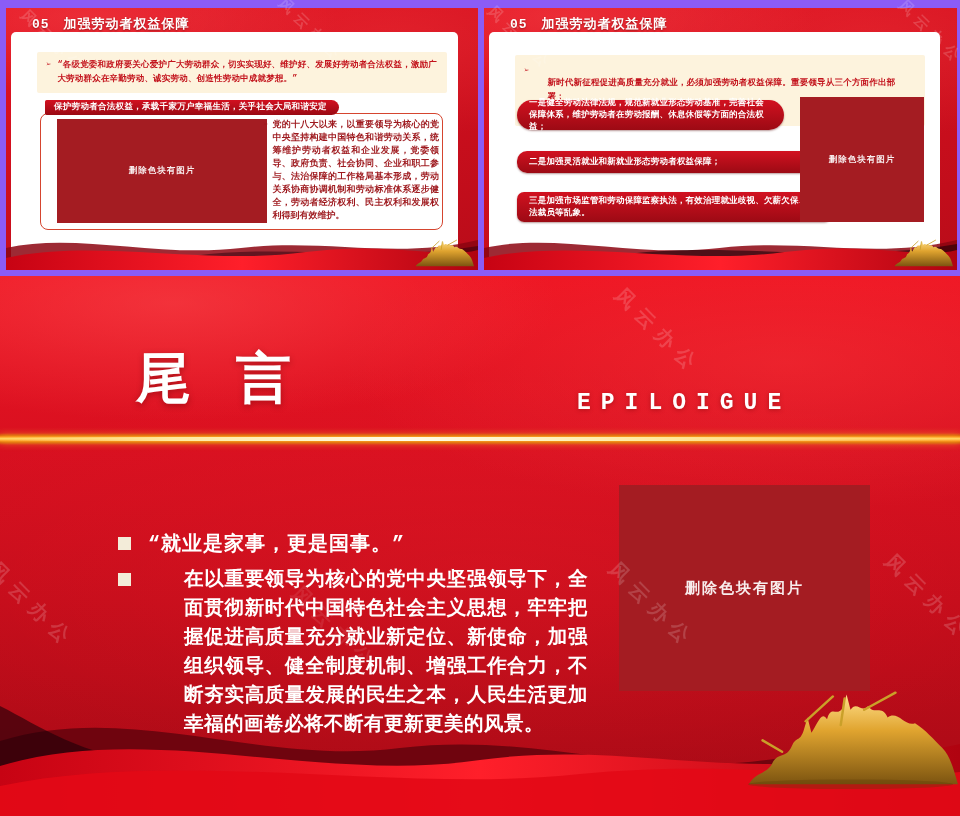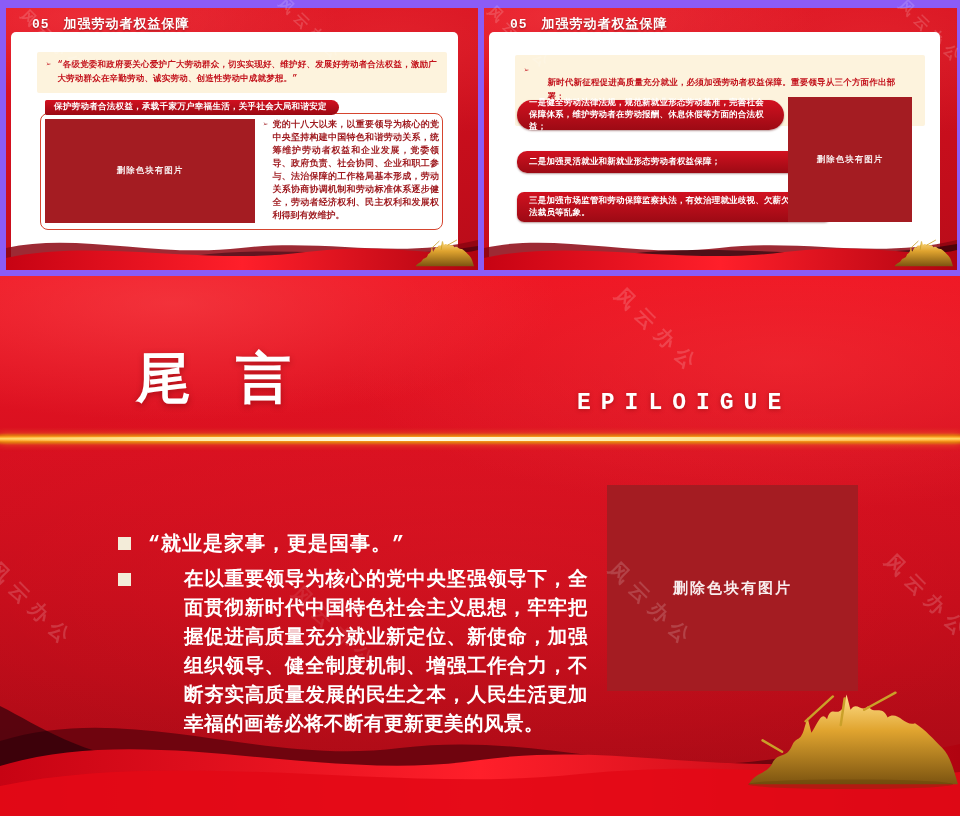--- a/index.html
+++ b/index.html
@@ -28,21 +28,21 @@
   .quote-box p{margin:0;color:#c3131c;font-size:8.5px;line-height:13.5px;font-weight:bold;
                letter-spacing:.2px;text-align:justify;}
 
   .tag-pill{position:absolute;left:34px;top:68px;height:15px;line-height:15px;padding:0 12px 0 9px;
             background:linear-gradient(180deg,#d21120,#9a0913);color:#fff;font-size:8.5px;font-weight:bold;
             border-radius:2px 9px 9px 2px;white-space:nowrap;letter-spacing:.3px;z-index:3;}
 
   .content-box{position:absolute;left:29px;top:81px;width:403px;height:117px;border:1.5px solid #d5452f;
                border-radius:8px;box-sizing:border-box;background:#fff;}
   .ph{background:#a41c22;color:rgba(255,255,255,.92);display:flex;align-items:center;justify-content:center;
-      font-weight:600;letter-spacing:1px;}
+      font-weight:600;letter-spacing:1px;margin-left:12px;}
   .ph-a{position:absolute;left:4px;top:5px;width:210px;height:104px;font-size:8.5px;}
   .body-a{position:absolute;left:222px;top:5px;width:176px;display:flex;gap:4px;}
   .body-a .arr{color:#9e191e;font-size:9px;line-height:13px;flex:0 0 auto;}
   .body-a span.txt{color:#9e191e;font-size:9px;line-height:13px;font-weight:600;text-align:justify;}
 
   .intro-box{position:absolute;left:26px;right:15px;top:23px;background:#fdf3dd;border-radius:2px;
              display:flex;gap:6px;padding:10px 10px 10px 9px;box-sizing:border-box;}
   .intro-box .arr{color:#c3131c;font-size:9px;line-height:13px;flex:0 0 auto;}
   .intro-box p{margin:12px;color:#c3131c;font-size:8.5px;line-height:13.5px;font-weight:bold;letter-spacing:.2px;}
 

